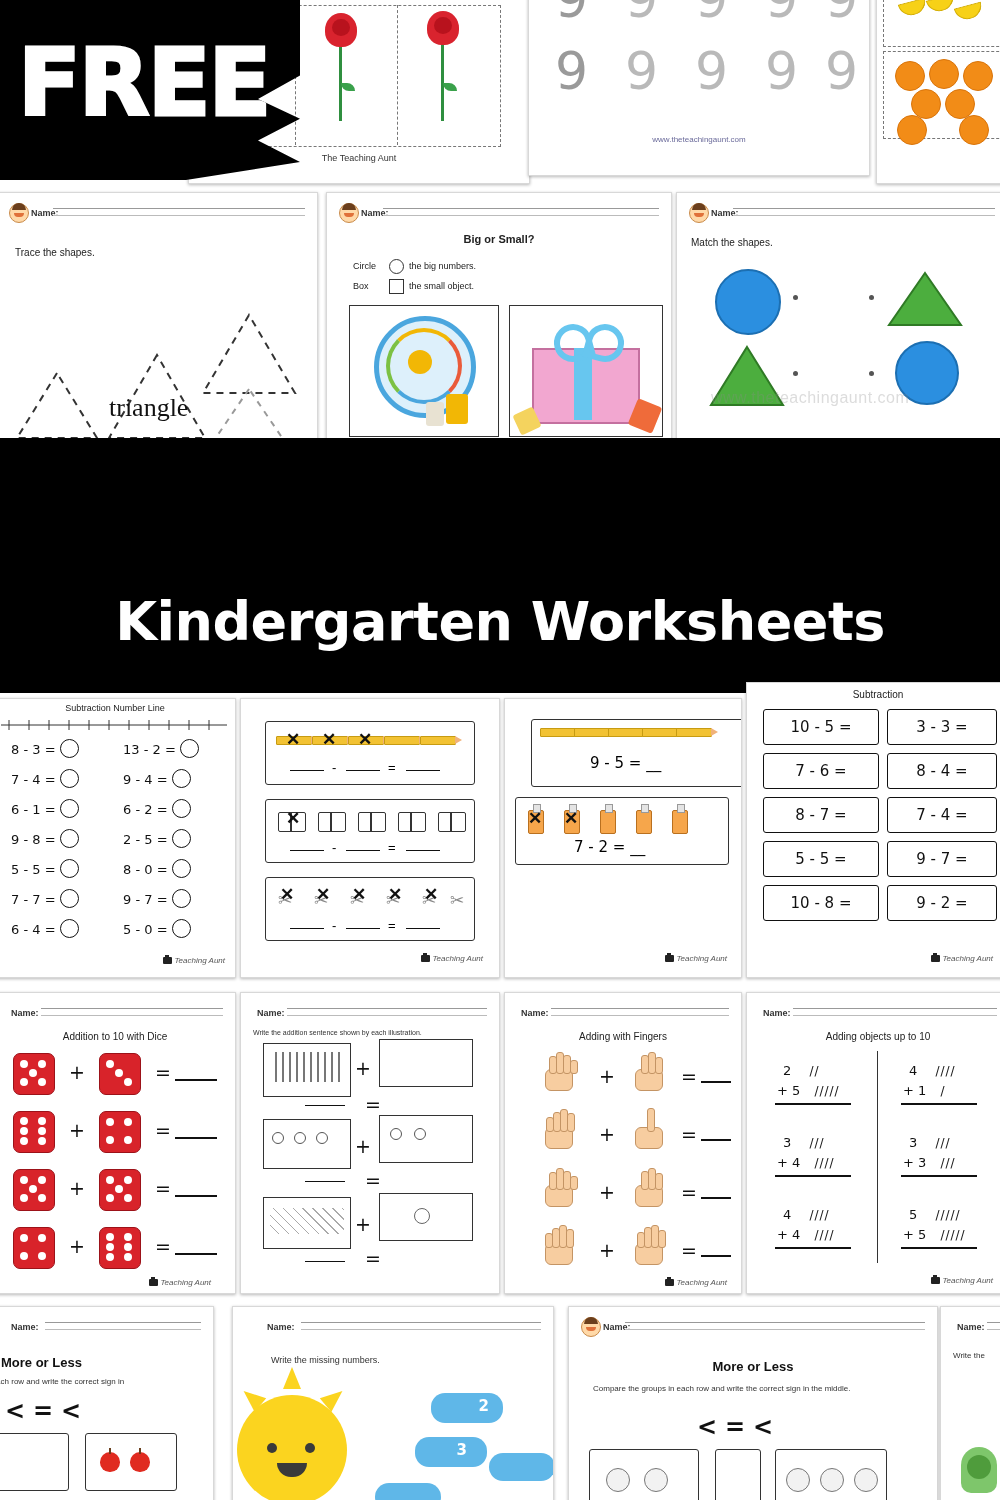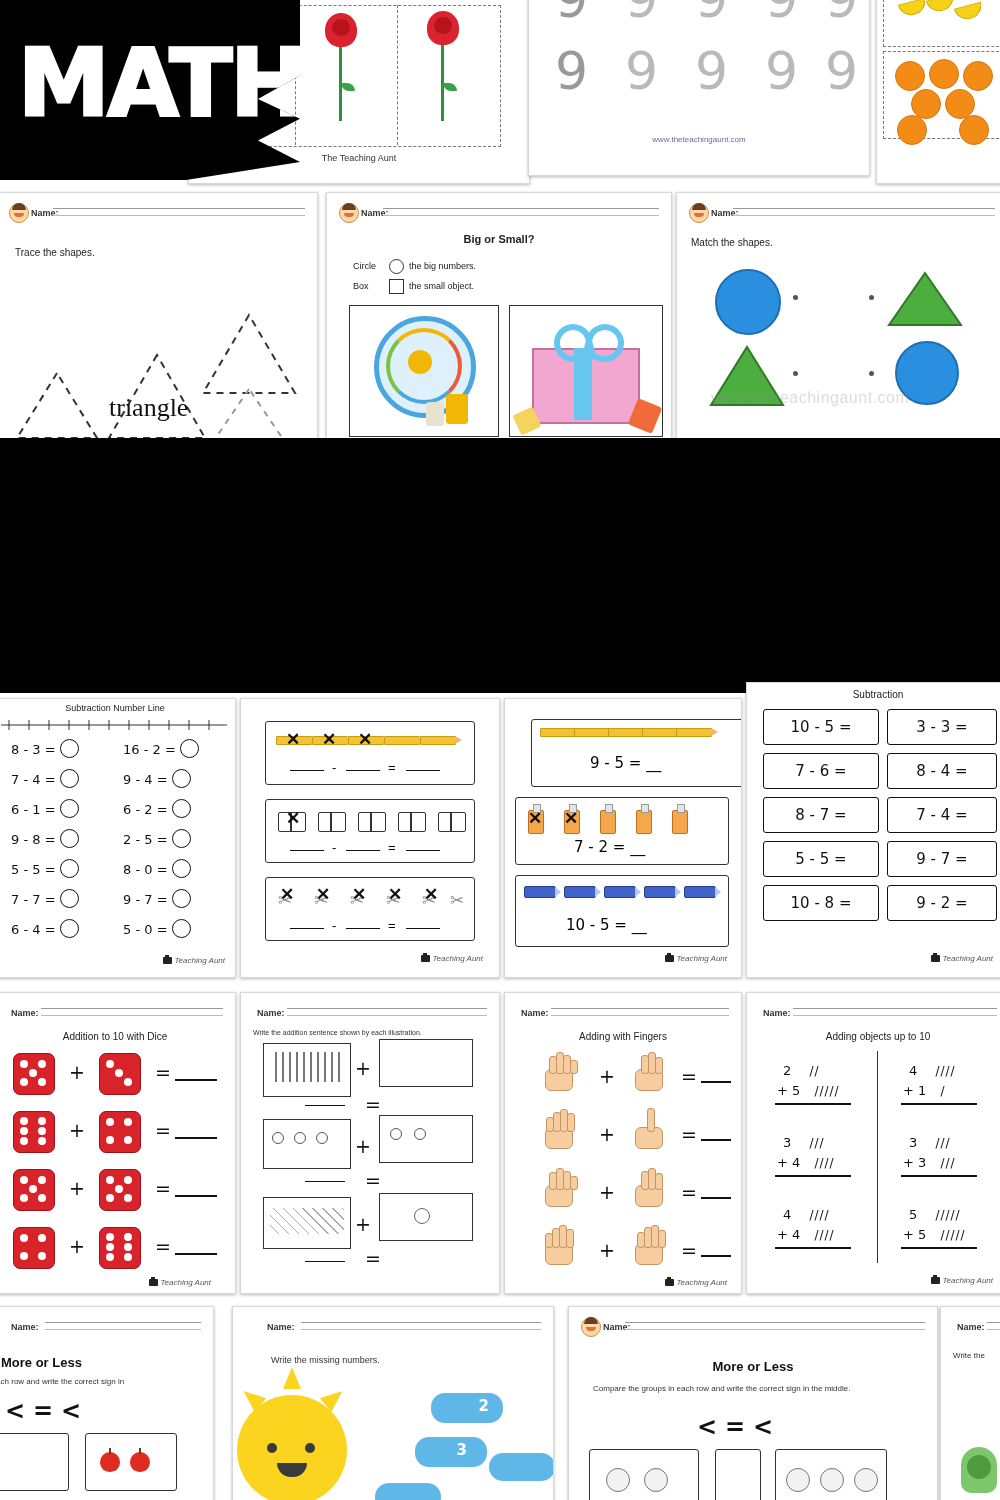--- a/index.html
+++ b/index.html
@@ -251,24 +251,25 @@
   </svg>
   <div class="circle" style="left:218px;top:148px;width:60px;height:60px;background:#2b8fe0;border:2px solid #1c6fb2;"></div>
   <div class="dotsm" style="left:116px;top:102px;"></div>
   <div class="dotsm" style="left:116px;top:178px;"></div>
   <div class="dotsm" style="left:192px;top:102px;"></div>
   <div class="dotsm" style="left:192px;top:178px;"></div>
   <div class="wm" style="left:34px;top:196px;">www.theteachingaunt.com</div>
 </div>
 
 <div class="band">
+  <div class="m2">Kindergarten Worksheets</div>
 </div>
 
 <div class="freeBadge">
-  <span>MATH</span>
+  <span>FREE</span>
 </div>
 
 <div class="ws" style="left:-6px;top:698px;width:240px;height:278px;">
   <div style="position:absolute;left:0;right:0;top:4px;text-align:center;font-size:9px;color:#222;">Subtraction Number Line</div>
   <svg width="240" height="16" style="position:absolute;left:0;top:18px;">
     <line x1="6" y1="8" x2="232" y2="8" stroke="#333" stroke-width="1"></line>
     <g stroke="#333" stroke-width="1">
       <line x1="14" y1="3" x2="14" y2="13"></line>
         <line x1="34" y1="3" x2="34" y2="13"></line>
       <line x1="54" y1="3" x2="54" y2="13"></line>
@@ -284,21 +285,21 @@
   </svg>
 
   <div class="nlrow" style="left:16px;top:40px;"><span>8 - 3 =</span><span class="ansO"></span></div>
   <div class="nlrow" style="left:16px;top:70px;"><span>7 - 4 =</span><span class="ansO"></span></div>
   <div class="nlrow" style="left:16px;top:100px;"><span>6 - 1 =</span><span class="ansO"></span></div>
   <div class="nlrow" style="left:16px;top:130px;"><span>9 - 8 =</span><span class="ansO"></span></div>
   <div class="nlrow" style="left:16px;top:160px;"><span>5 - 5 =</span><span class="ansO"></span></div>
   <div class="nlrow" style="left:16px;top:190px;"><span>7 - 7 =</span><span class="ansO"></span></div>
   <div class="nlrow" style="left:16px;top:220px;"><span>6 - 4 =</span><span class="ansO"></span></div>
 
-  <div class="nlrow" style="left:128px;top:40px;"><span>16 - 2 =</span><span class="ansO"></span></div>
+  <div class="nlrow" style="left:128px;top:40px;"><span>13 - 2 =</span><span class="ansO"></span></div>
   <div class="nlrow" style="left:128px;top:70px;"><span>9 - 4 =</span><span class="ansO"></span></div>
   <div class="nlrow" style="left:128px;top:100px;"><span>6 - 2 =</span><span class="ansO"></span></div>
   <div class="nlrow" style="left:128px;top:130px;"><span>2 - 5 =</span><span class="ansO"></span></div>
   <div class="nlrow" style="left:128px;top:160px;"><span>8 - 0 =</span><span class="ansO"></span></div>
   <div class="nlrow" style="left:128px;top:190px;"><span>9 - 7 =</span><span class="ansO"></span></div>
   <div class="nlrow" style="left:128px;top:220px;"><span>5 - 0 =</span><span class="ansO"></span></div>
 
   <div class="tac" style="bottom:12px;right:10px;"><span class="cam"></span><span>Teaching Aunt</span></div>
 </div>
 
@@ -366,28 +367,20 @@
   <div class="objbox" style="left:10px;top:98px;width:212px;height:66px;">
     <div class="glue" style="left:12px;top:12px;"></div>
       <div class="xmark" style="left:12px;top:12px;">✕</div>
     <div class="glue" style="left:48px;top:12px;"></div>
       <div class="xmark" style="left:48px;top:12px;">✕</div>
     <div class="glue" style="left:84px;top:12px;"></div>
     <div class="glue" style="left:120px;top:12px;"></div>
     <div class="glue" style="left:156px;top:12px;"></div>
     <div style="position:absolute;left:58px;top:40px;font-size:15px;font-family:'DejaVu Sans',sans-serif;">7 - 2 = __</div>
   </div>
-  <div class="objbox" style="left:10px;top:176px;width:212px;height:70px;">
-    <div class="crayon" style="left:8px;top:10px;"></div>
-    <div class="crayon" style="left:48px;top:10px;"></div>
-    <div class="crayon" style="left:88px;top:10px;"></div>
-    <div class="crayon" style="left:128px;top:10px;"></div>
-    <div class="crayon" style="left:168px;top:10px;"></div>
-    <div style="position:absolute;left:50px;top:40px;font-size:15px;font-family:'DejaVu Sans',sans-serif;">10 - 5 = __</div>
-  </div>
   <div class="tac" style="bottom:14px;right:14px;"><span class="cam"></span><span>Teaching Aunt</span></div>
 </div>
 
 <div class="ws" style="left:746px;top:682px;width:262px;height:294px;">
   <div style="position:absolute;left:0;right:0;top:6px;text-align:center;font-size:10px;color:#222;">Subtraction</div>
 
   <div class="sbox" style="left:16px;top:26px;width:114px;height:34px;">10 - 5 =</div>
   <div class="sbox" style="left:140px;top:26px;width:108px;height:34px;">3 - 3 =</div>
 
   <div class="sbox" style="left:16px;top:70px;width:114px;height:34px;">7 - 6 =</div>

